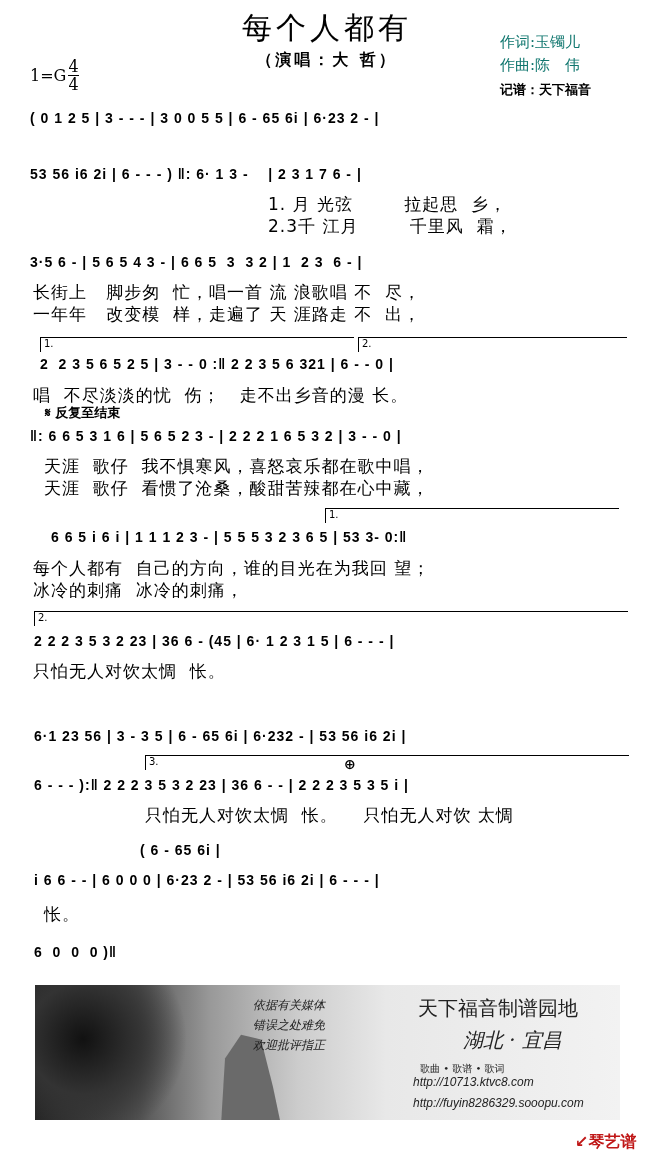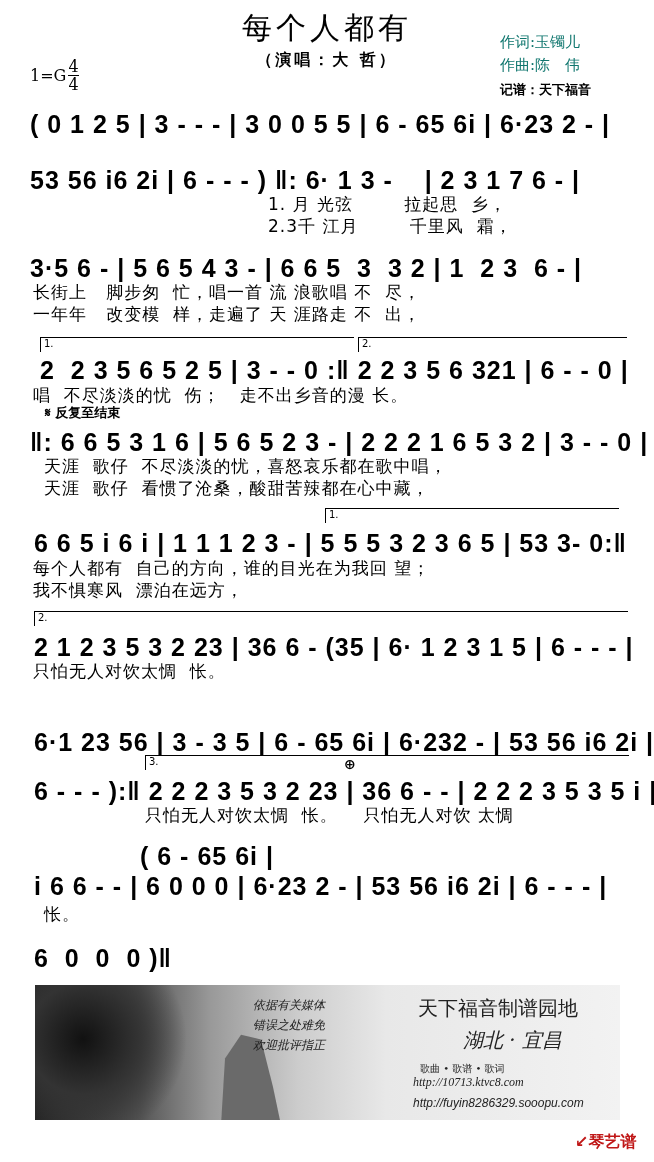--- a/index.html
+++ b/index.html
@@ -7,21 +7,21 @@
          font-family:"DejaVu Sans", sans-serif; color:#000; }
   .abs { position:absolute; }
   .title { left:0; width:654px; top:8px; text-align:center; font-size:30px;
            font-family:"DejaVu Serif", serif; letter-spacing:4px; }
   .subtitle { left:0; width:654px; top:50px; text-align:center; font-size:16px; font-weight:bold; letter-spacing:3px; }
   .credit { left:500px; font-size:15px; color:#0f766e; font-family:"DejaVu Serif", serif; }
   .credit.bold { font-weight:bold; color:#000; font-size:13px; font-family:"DejaVu Sans", sans-serif; }
   .key { left:30px; top:58px; font-size:16px; font-family:"DejaVu Serif", serif; display:flex; align-items:center; }
   .frac { display:inline-flex; flex-direction:column; align-items:center; font-size:16px; line-height:17px; margin-left:2px; }
   .frac span:first-child { border-bottom:1.5px solid #000; }
-  .notes { font-family:"Liberation Sans", sans-serif; font-weight:bold; font-size:25px; white-space:pre; letter-spacing:1px; }
+  .notes { font-family:"Liberation Sans", sans-serif; font-weight:bold; font-size:14px; white-space:pre; letter-spacing:1px; }
   .lyric { font-family:"DejaVu Sans", sans-serif; font-size:17px; white-space:pre; letter-spacing:1px; }
   .volta { border-top:1px solid #000; border-left:1px solid #000; font-size:10px; height:14px; padding-left:3px; }
   .mark { font-size:13px; font-weight:bold; }
   .banner { left:35px; top:985px; width:585px; height:135px;
             background:linear-gradient(90deg,#222 0%,#555 18%,#999 30%,#ccc 45%,#e8e8e8 60%,#f2f2f2 100%); overflow:hidden; }
   .mountain { position:absolute; left:170px; top:45px; width:80px; height:95px; background:#6a6a6a;
               clip-path:polygon(20% 100%,25% 30%,45% 5%,70% 10%,85% 60%,95% 100%); }
   .trees { position:absolute; left:0; top:0; width:160px; height:135px;
            background:radial-gradient(circle at 30% 40%, #111 0%, #333 40%, transparent 75%); }
   .bn-text { position:absolute; font-family:"DejaVu Serif", serif; color:#222; }
@@ -55,30 +55,30 @@
 
 <div class="abs volta" style="left:40px;top:337px;width:310px">1.</div>
 <div class="abs volta" style="left:358px;top:337px;width:265px">2.</div>
 <div class="abs notes" style="left:40px;top:356px">2  2 3 5 6 5 2 5 | 3 - - 0 :‖ 2 2 3 5 6 321 | 6 - - 0 |</div>
 <div class="abs lyric" style="left:33px;top:384px">唱  不尽淡淡的忧  伤；   走不出乡音的漫 长。</div>
 
 <div class="abs mark" style="left:45px;top:404px">
   <span>𝄋 </span><span>反复至结束</span>
 </div>
 <div class="abs notes" style="left:30px;top:428px">‖: 6 6 5 3 1 6 | 5 6 5 2 3 - | 2 2 2 1 6 5 3 2 | 3 - - 0 |</div>
-<div class="abs lyric" style="left:44px;top:455px">天涯  歌仔  不尽淡淡的忧，喜怒哀乐都在歌中唱，</div>
+<div class="abs lyric" style="left:44px;top:455px">天涯  歌仔  我不惧寒风，喜怒哀乐都在歌中唱，</div>
 <div class="abs lyric" style="left:44px;top:477px">天涯  歌仔  看惯了沧桑，酸甜苦辣都在心中藏，</div>
 
 <div class="abs volta" style="left:325px;top:508px;width:290px">1.</div>
-<div class="abs notes" style="left:34px;top:529px">6 6 5 i 6 i | 1 1 1 2 3 - | 5 5 5 3 2 3 6 5 | 53 3- 0:‖</div>
+<div class="abs notes" style="left:51px;top:529px">6 6 5 i 6 i | 1 1 1 2 3 - | 5 5 5 3 2 3 6 5 | 53 3- 0:‖</div>
 <div class="abs lyric" style="left:33px;top:557px">每个人都有  自己的方向，谁的目光在为我回 望；</div>
-<div class="abs lyric" style="left:33px;top:579px">我不惧寒风  漂泊在远方，</div>
+<div class="abs lyric" style="left:33px;top:579px">冰冷的刺痛  冰冷的刺痛，</div>
 
 <div class="abs volta" style="left:34px;top:611px;width:590px">2.</div>
-<div class="abs notes" style="left:34px;top:633px">2 1 2 3 5 3 2 23 | 36 6 - (35 | 6· 1 2 3 1 5 | 6 - - - |</div>
+<div class="abs notes" style="left:34px;top:633px">2 2 2 3 5 3 2 23 | 36 6 - (45 | 6· 1 2 3 1 5 | 6 - - - |</div>
 <div class="abs lyric" style="left:33px;top:660px">只怕无人对饮太惆  怅。</div>
 
 <div class="abs notes" style="left:34px;top:728px">6·1 23 56 | 3 - 3 5 | 6 - 65 6i | 6·232 - | 53 56 i6 2i |</div>
 
 <div class="abs volta" style="left:145px;top:755px;width:480px">3.</div>
 <div class="abs mark" style="left:344px;top:756px;font-size:14px">⊕</div>
 <div class="abs notes" style="left:34px;top:777px">6 - - - ):‖ 2 2 2 3 5 3 2 23 | 36 6 - - | 2 2 2 3 5 3 5 i |</div>
 <div class="abs lyric" style="left:145px;top:804px">只怕无人对饮太惆  怅。    只怕无人对饮 太惆</div>
 
 <div class="abs notes" style="left:140px;top:842px">( 6 - 65 6i |</div>
@@ -91,19 +91,19 @@
   <div class="trees"></div>
   <div class="mountain"></div>
   <div class="bn-text" style="left:218px;top:10px;font-size:12px;line-height:20px;font-style:italic">
     <div>依据有关媒体</div>
     <div>错误之处难免</div>
     <div>欢迎批评指正</div>
   </div>
   <div class="bn-text" style="left:383px;top:10px;font-size:20px">天下福音制谱园地</div>
   <div class="bn-text" style="left:428px;top:42px;font-size:20px;font-style:italic">湖北 · 宜昌</div>
   <div class="bn-text" style="left:385px;top:77px;font-size:10px">歌曲 • 歌谱 • 歌词</div>
-  <div class="bn-text" style="left:378px;top:90px;font-size:12px;font-style:italic;font-family:Liberation Serif, serif">http://10713.ktvc8.com</div>
+  <div class="bn-text" style="left:378px;top:90px;font-size:12px;font-style:italic;font-family:Liberation Sans, sans-serif">http://10713.ktvc8.com</div>
   <div class="bn-text" style="left:378px;top:111px;font-size:12px;font-style:italic;font-family:'Liberation Sans',sans-serif">http://fuyin8286329.sooopu.com</div>
 </div>
 
 <div class="abs logo">
   <span>↙</span><span>琴艺谱</span>
 </div>
 
 </body></html>

